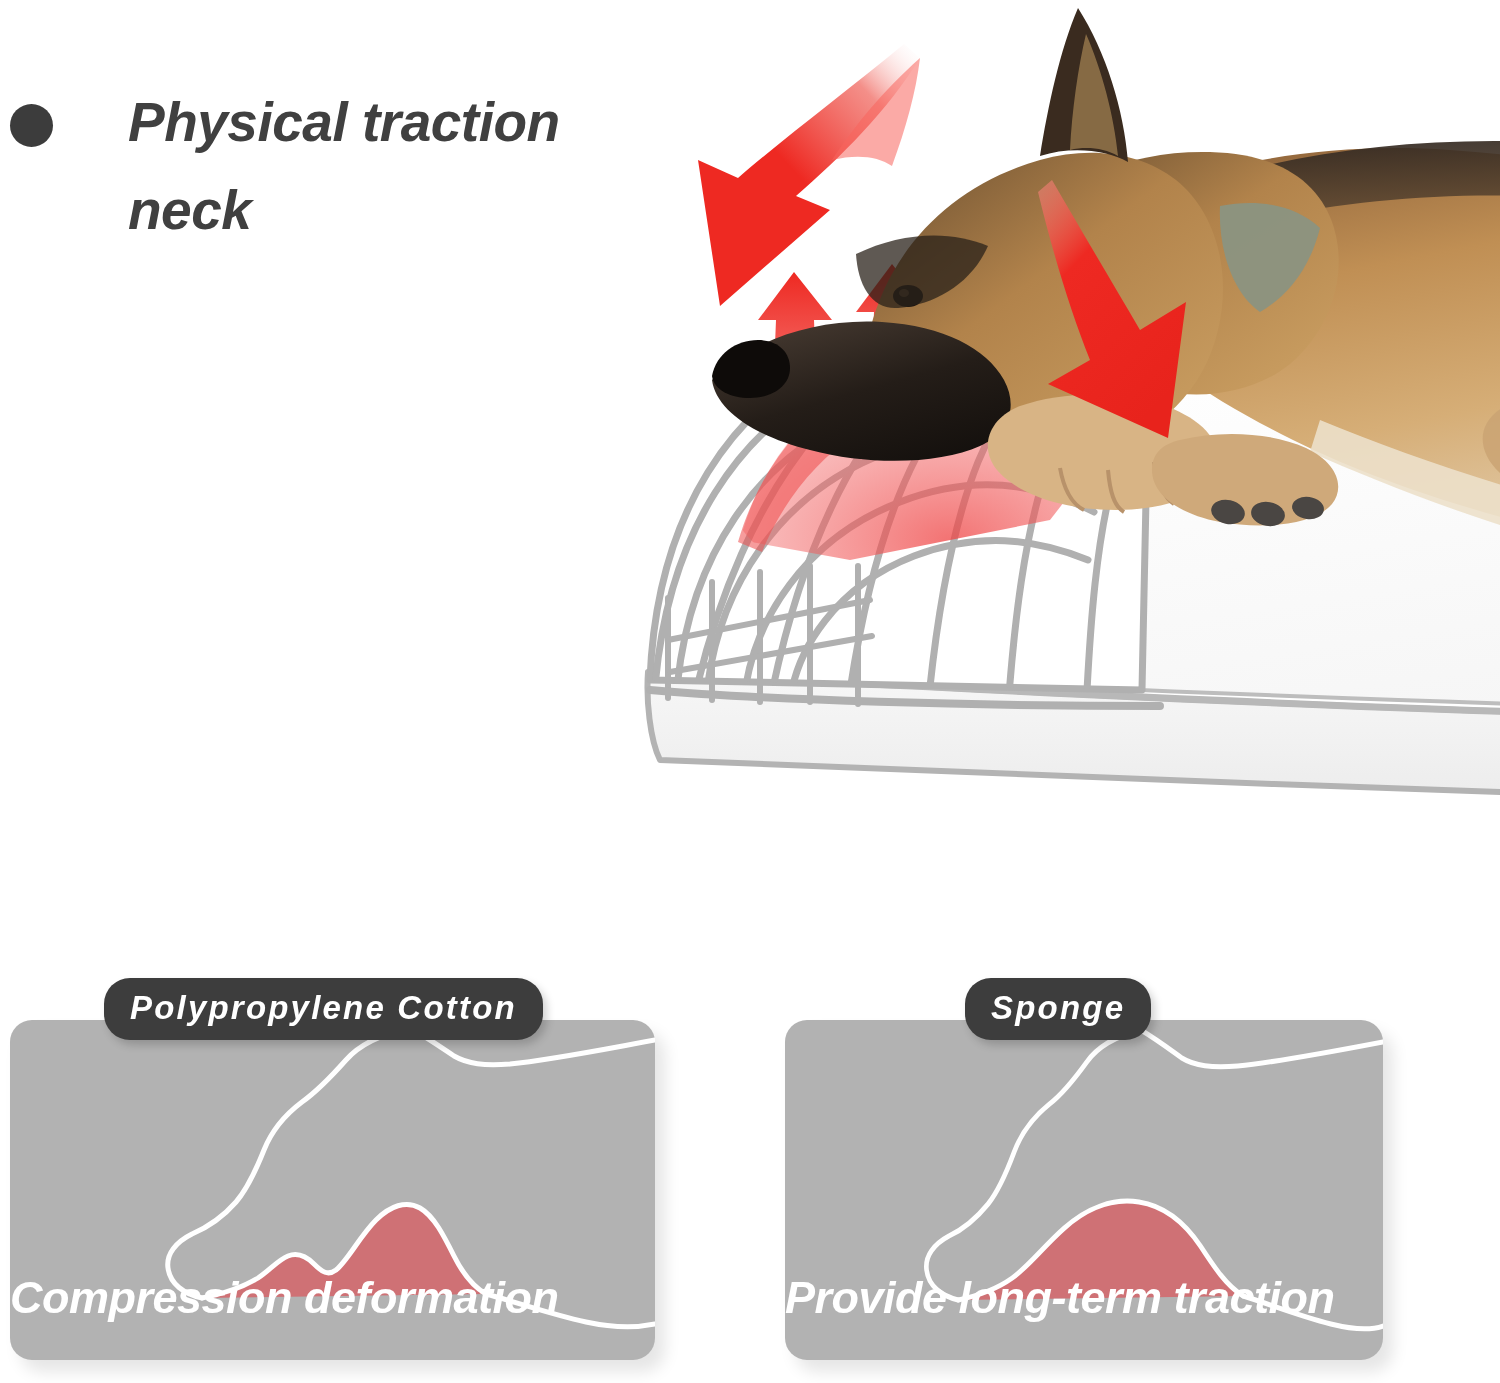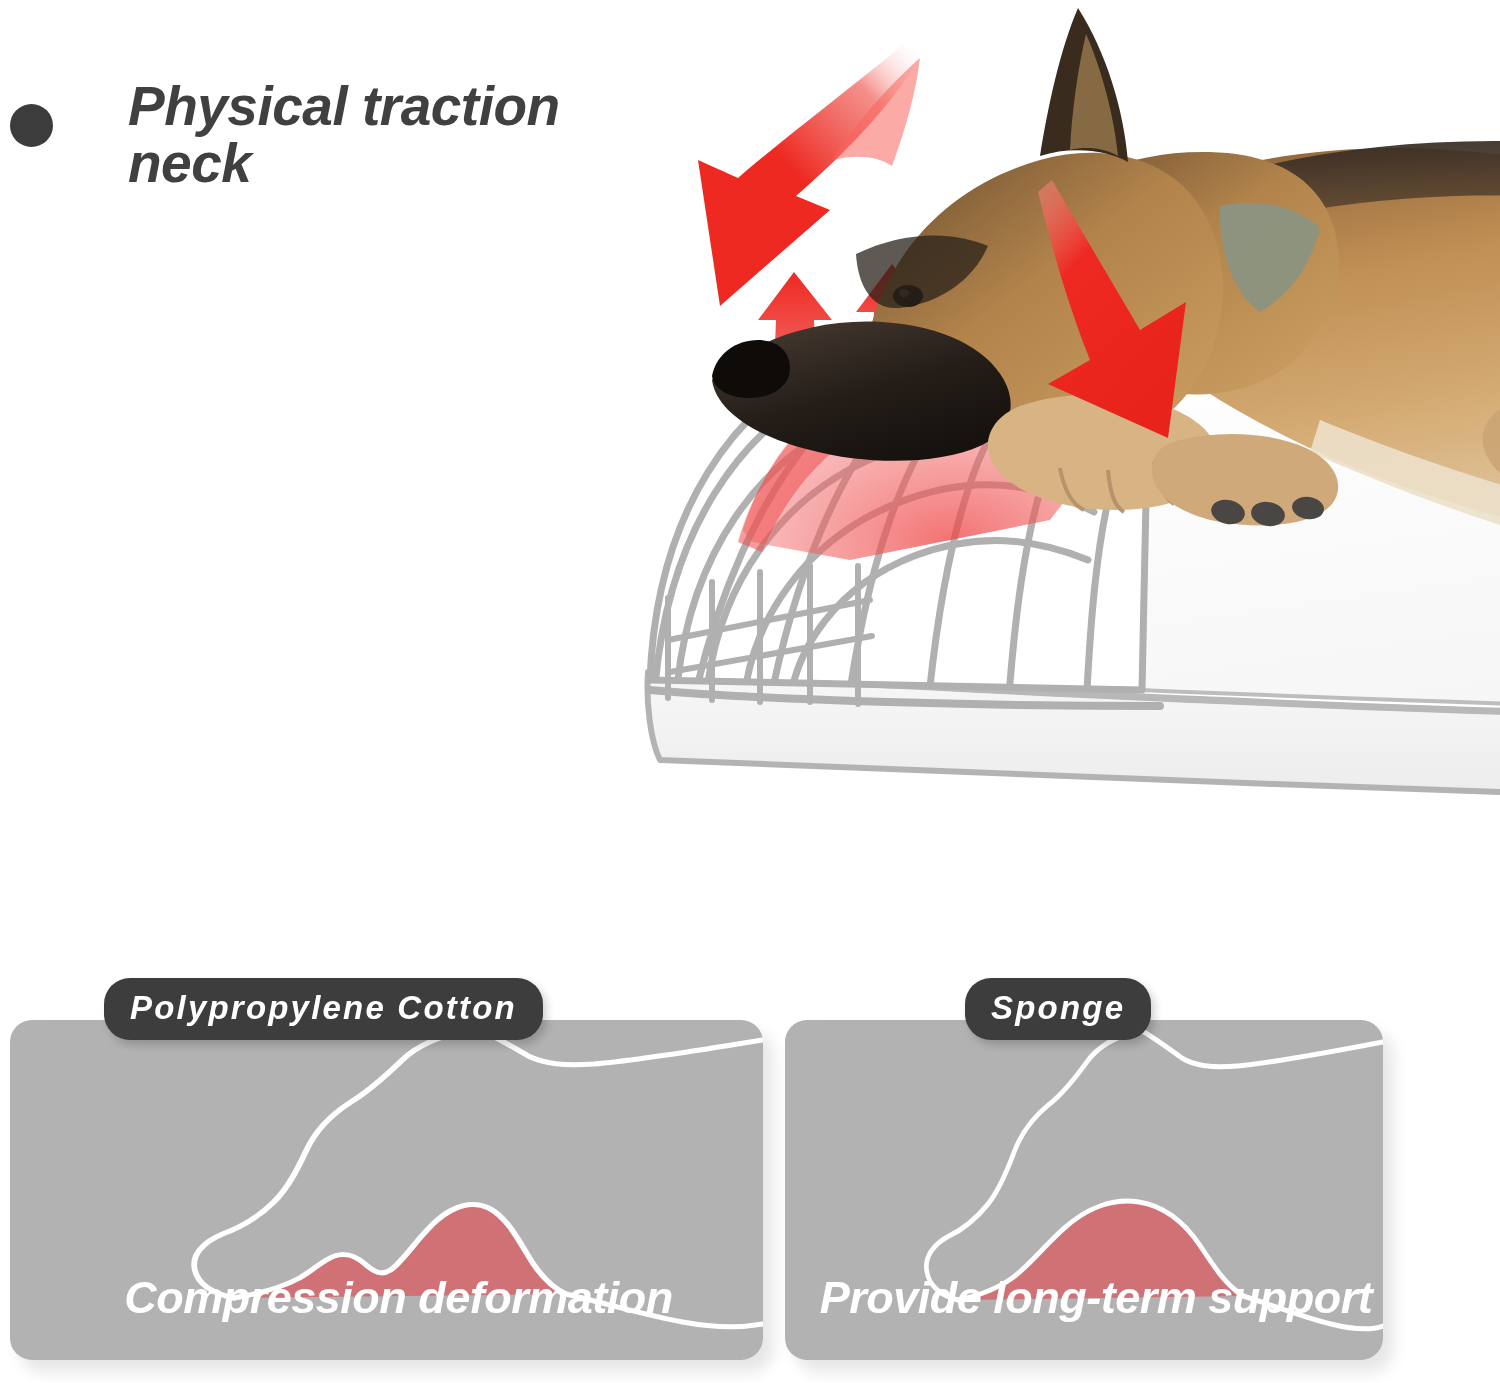--- a/index.html
+++ b/index.html
@@ -34,21 +34,21 @@
     border-radius: 50%;
     background: #3c3c3c;
     margin-top: 26px;
     margin-left: 10px;
     margin-right: 0;
   }
   .feature-text {
     flex: 1 1 auto;
     margin-left: 75px;
     font-size: 55px;
-    line-height: 57px;
+    line-height: 88px;
     font-weight: bold;
     font-style: italic;
     color: #404040;
     letter-spacing: -0.5px;
   }
 
   
   #hero {
     position: absolute;
     left: 620px;
@@ -59,21 +59,21 @@
   #hero svg { display: block; }
 
   
   .compare-panel {
     position: absolute;
     background: #b2b2b2;
     border-radius: 22px;
     box-shadow: 10px 12px 16px rgba(0,0,0,0.10);
     overflow: visible;
   }
-  #panel-cotton { left: 10px; top: 1020px; width: 753px; height: 340px; }
+  #panel-cotton { left: 10px; top: 1020px; width: 645px; height: 340px; }
   #panel-sponge { left: 785px; top: 1020px; width: 598px; height: 340px; }
 
   .panel-pill {
     position: absolute;
     top: -42px;
     background: #3d3d3d;
     border-radius: 26px;
     color: #ffffff;
     font-size: 33px;
     font-weight: bold;
@@ -84,27 +84,25 @@
     box-shadow: 4px 5px 9px rgba(0,0,0,0.18);
   }
   #pill-cotton { left: 94px; }
   #pill-sponge { left: 180px; }
 
   .panel-caption {
     position: absolute;
     left: 0;
     right: 0;
     bottom: 36px;
-    text-align: center;
     color: #ffffff;
     font-size: 45px;
     font-weight: bold;
     font-style: italic;
     letter-spacing: -0.5px;
-    margin-left: 24px;
   }
   .panel-art {
     position: absolute;
     left: 0;
     top: 0;
     width: 100%;
     height: 100%;
     pointer-events: none;
   }
 </style>
@@ -370,14 +368,14 @@
 
     <path d="M186,280 C206,276 226,270 244,258 C262,246 278,226 300,208
              C324,188 352,178 380,182 C408,186 430,204 446,226
              C460,246 474,266 492,276 Z" fill="#cf7175"></path>
     <path d="M186,280 C206,276 226,270 244,258 C262,246 278,226 300,208
              C324,188 352,178 380,182 C408,186 430,204 446,226
              C460,246 474,266 492,276" fill="none" stroke="#ffffff" stroke-width="5" stroke-linecap="round"></path>
     <path d="M492,276 C520,284 552,296 586,304 C612,310 630,310 642,306" fill="none" stroke="#ffffff" stroke-width="5" stroke-linecap="round"></path>
   </svg>
   <div class="panel-pill" id="pill-sponge">Sponge</div>
-  <div class="panel-caption">Provide long-term support</div>
+  <div class="panel-caption">Provide long-term traction</div>
 </div>
 
 </body></html>

